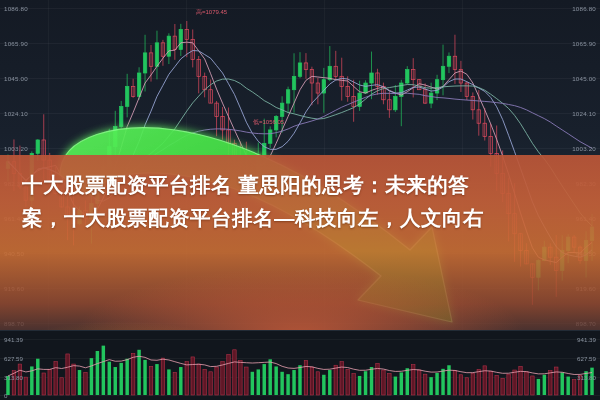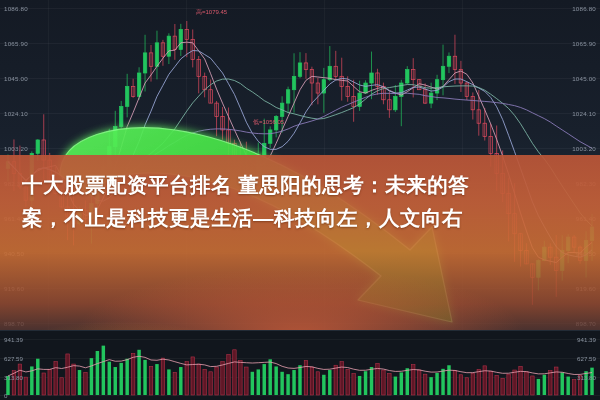--- a/index.html
+++ b/index.html
@@ -463,16 +463,16 @@
                L 381 276
                C 312 222, 246 185, 186 176
                C 136 168, 100 176, 92 196
                Z" fill="url(#agrad)" stroke="#86ff86" stroke-width="1.2" stroke-linejoin="round"></path>
     </g>
   </svg>
 
   <div id="banner"></div>
   <div id="title-text">
     <div>十大股票配资平台排名 董思阳的思考：未来的答</div>
-    <div>案，不止是科技更是生活—科技向左，人文向右</div>
+    <div>案，十大股票配资平台排名—科技向左，人文向右</div>
   </div>
 
 </div>
 
 </body></html>

